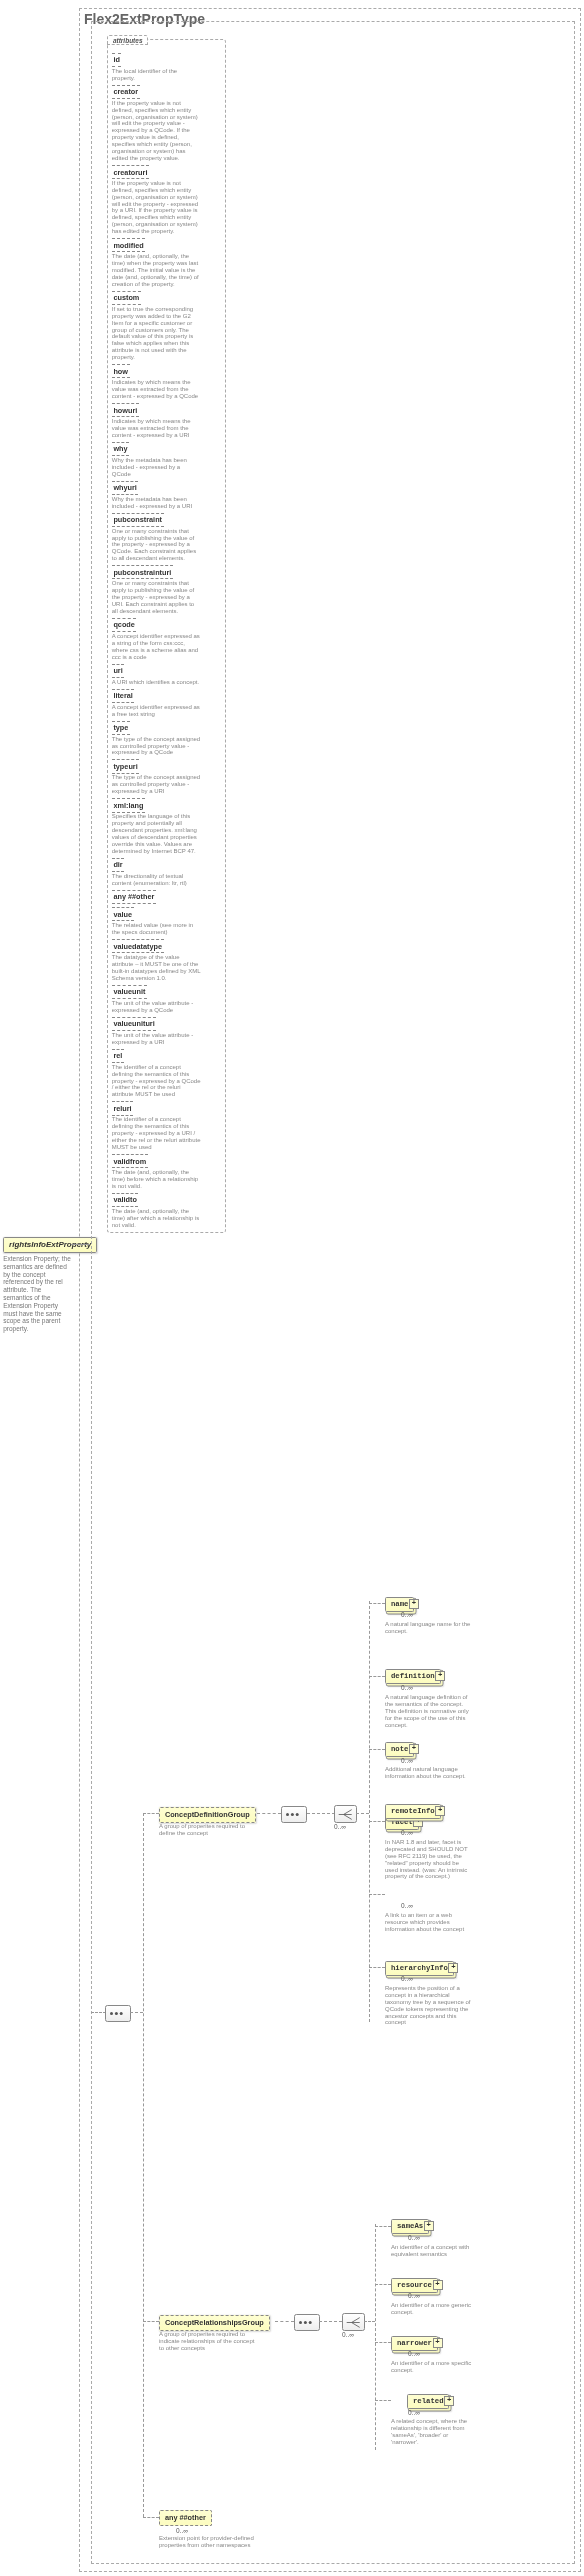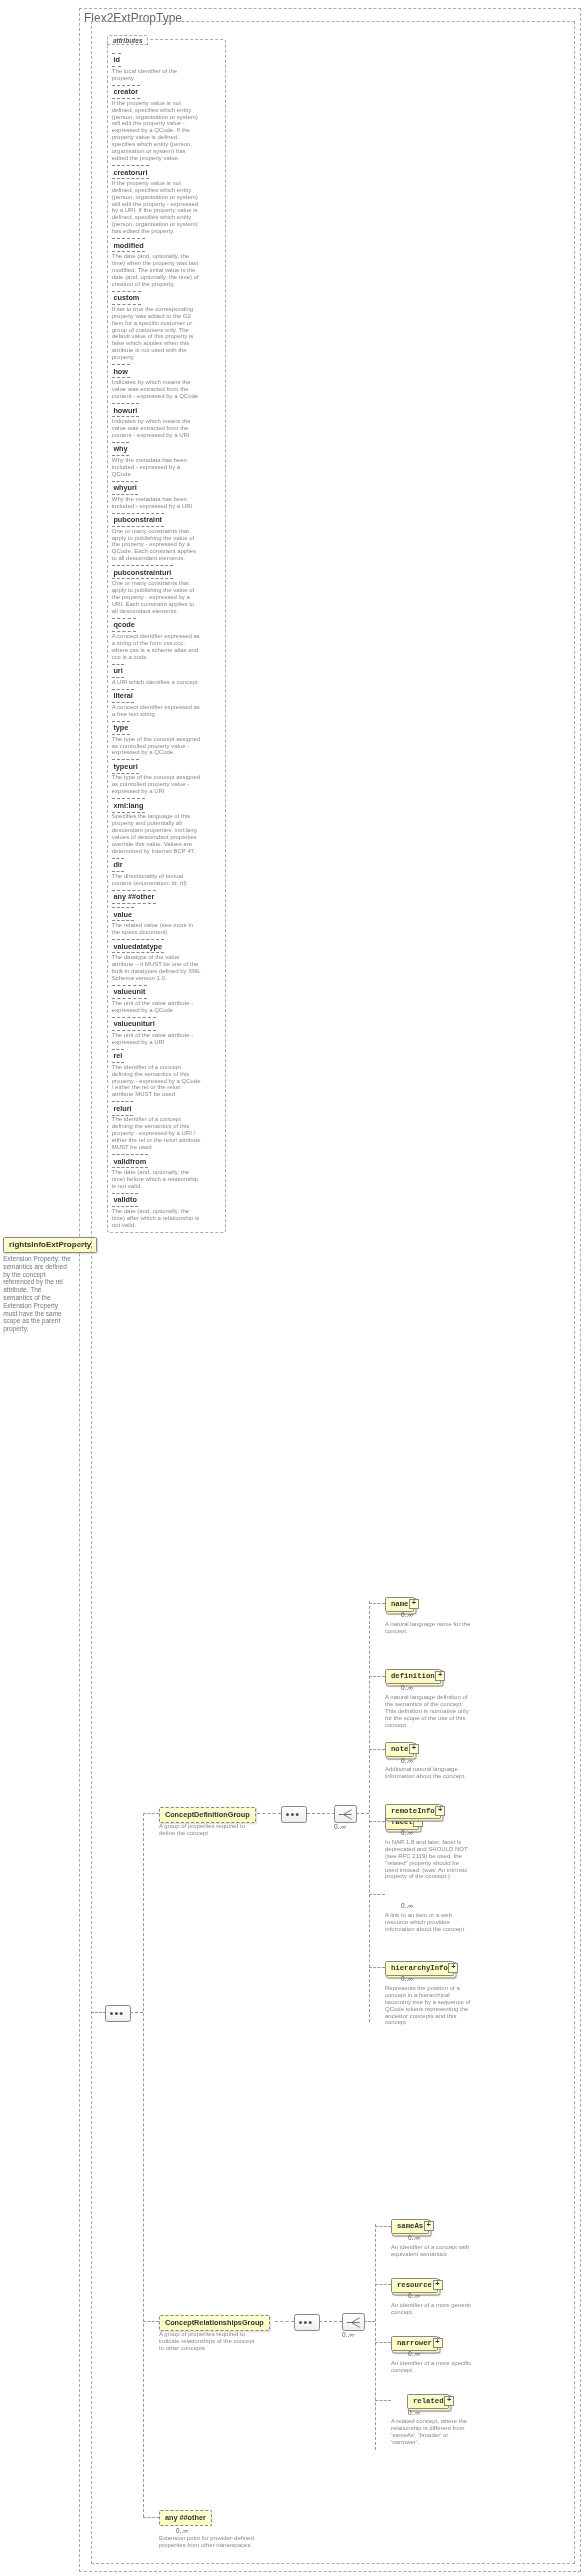--- a/index.html
+++ b/index.html
@@ -14,22 +14,22 @@
 
   
   .dashed-box {
     position: absolute;
     border: 0.8px dashed #aaa;
     background: rgba(255,255,224,0.0);
   }
 
   .type-label {
     position: absolute;
-    font-size: 12px;
-    font-weight: normal;
+    font-size: 14px;
+    font-weight: bold;
     color: #666;
   }
 
   .root-node {
     position: absolute;
     border: 0.8px solid #888;
     background: linear-gradient(to bottom, #fefed2, #fcfcbf);
     border-radius: 1.6px;
     box-shadow: 0.8px 0.8px 1.6px rgba(0,0,0,0.15);
     padding: 2.4px 4.9px;
@@ -179,21 +179,21 @@
 
 </style>
 </head>
 <body>
 
 <div class="canvas">
 
   <div class="dashed-box" style="left:79px; top:8px; width:500px; height:2562px;"></div>
   <div class="type-label" style="left:84px; top:11.3px;">Flex2ExtPropType</div>
 
-  <div class="root-node" style="left:3.2px; top:1237px;"><span>rightsInfoExtProperty</span></div>
+  <div class="root-node" style="left:3.2px; top:1237px;font-style:italic;"><span>rightsInfoExtProperty</span></div>
   <div class="root-desc" style="left:3.2px; top:1255px;">Extension Property; the semantics are defined by the concept referenced by the rel attribute. The semantics of the Extension Property must have the same scope as the parent property.</div>
 
   <div class="dashed-box" style="left:91px; top:21px; width:482px; height:2541px;"></div>
 
   <div class="line-h" style="left:71px; top:1244px; width:19.4px;"></div>
 
   <div class="attributes-box" style="left:107px; top:39px; width:113px;">
     <span class="attributes-title">attributes</span>
     <div>
 

